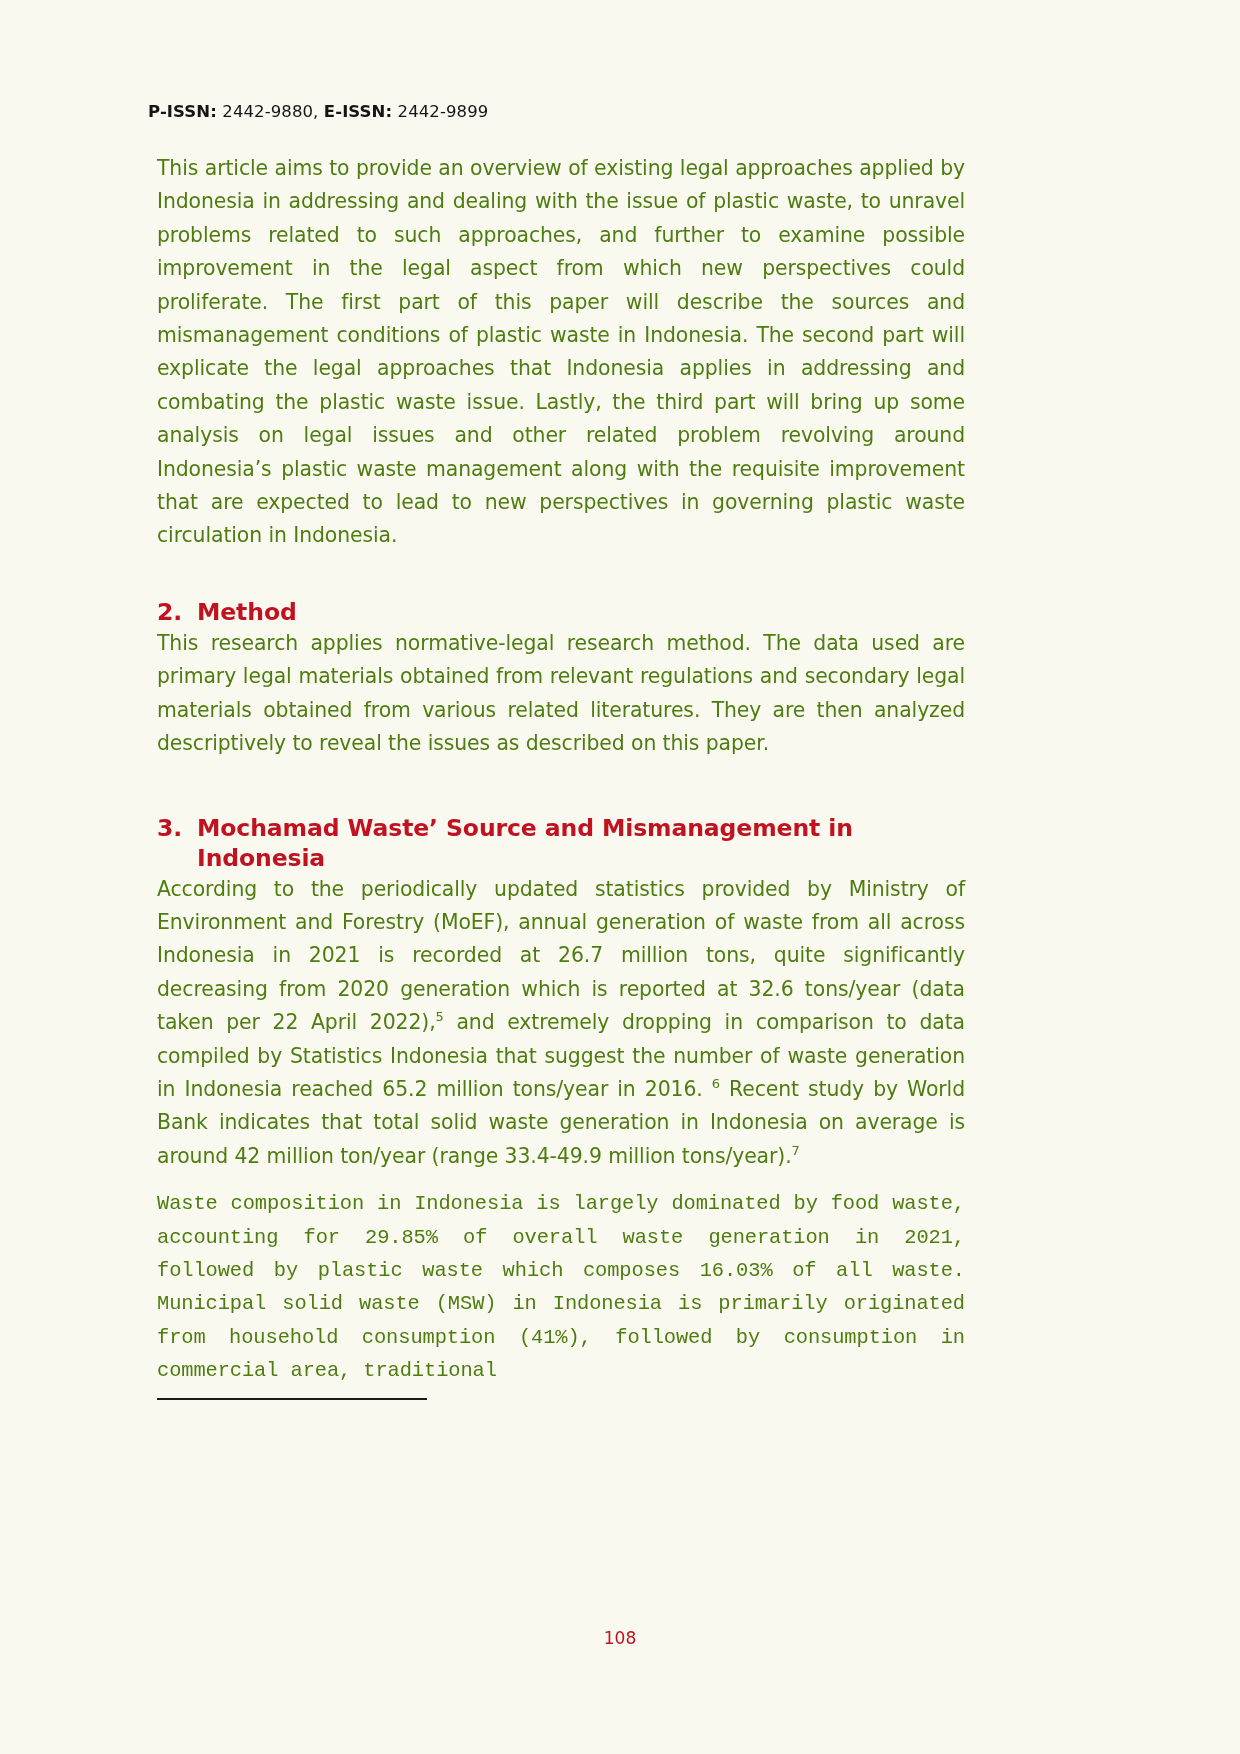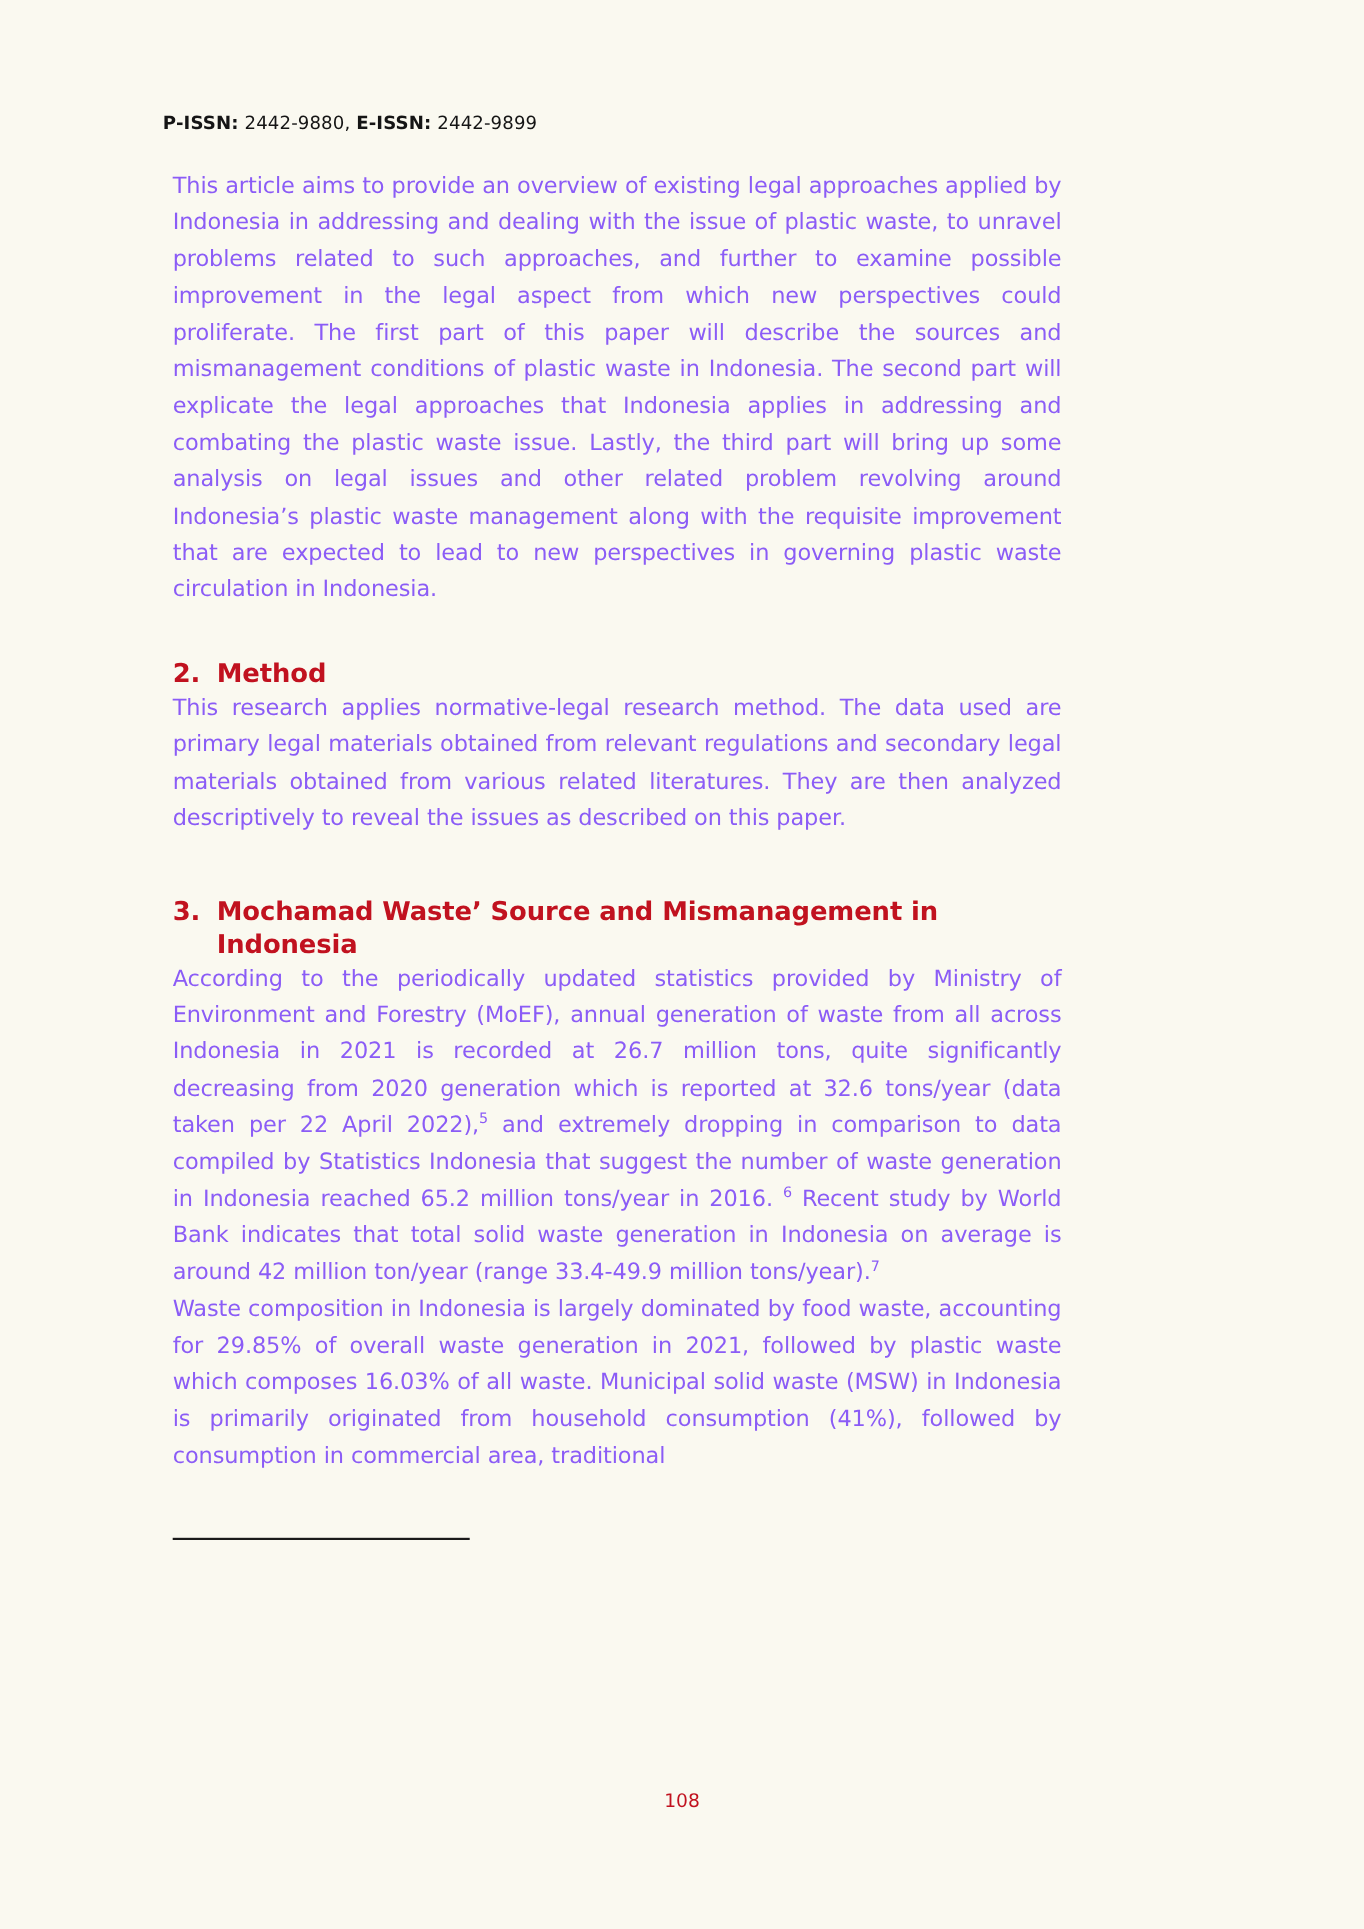--- a/index.html
+++ b/index.html
@@ -41,24 +41,26 @@
     left: 157px;
     top: 152px;
     width: 808px;
   }
   p.body-text {
     margin: 0 0 0 0;
     font-size: 20.4px;
     line-height: 33.4px;
     text-align: justify;
     text-justify: inter-word;
-    color: #8b5cf6;
+    color: #4d7c0f;
     letter-spacing: -0.1px;
   }
   p.body-text + p.body-text {
+    margin-top: 14px;
+    font-family: Liberation Mono, monospace;
   }
   h2.section-heading {
     font-size: 23.5px;
     font-weight: 700;
     color: #c1121f;
     margin: 0;
     letter-spacing: -0.1px;
     line-height: 30px;
     display: flex;
   }

